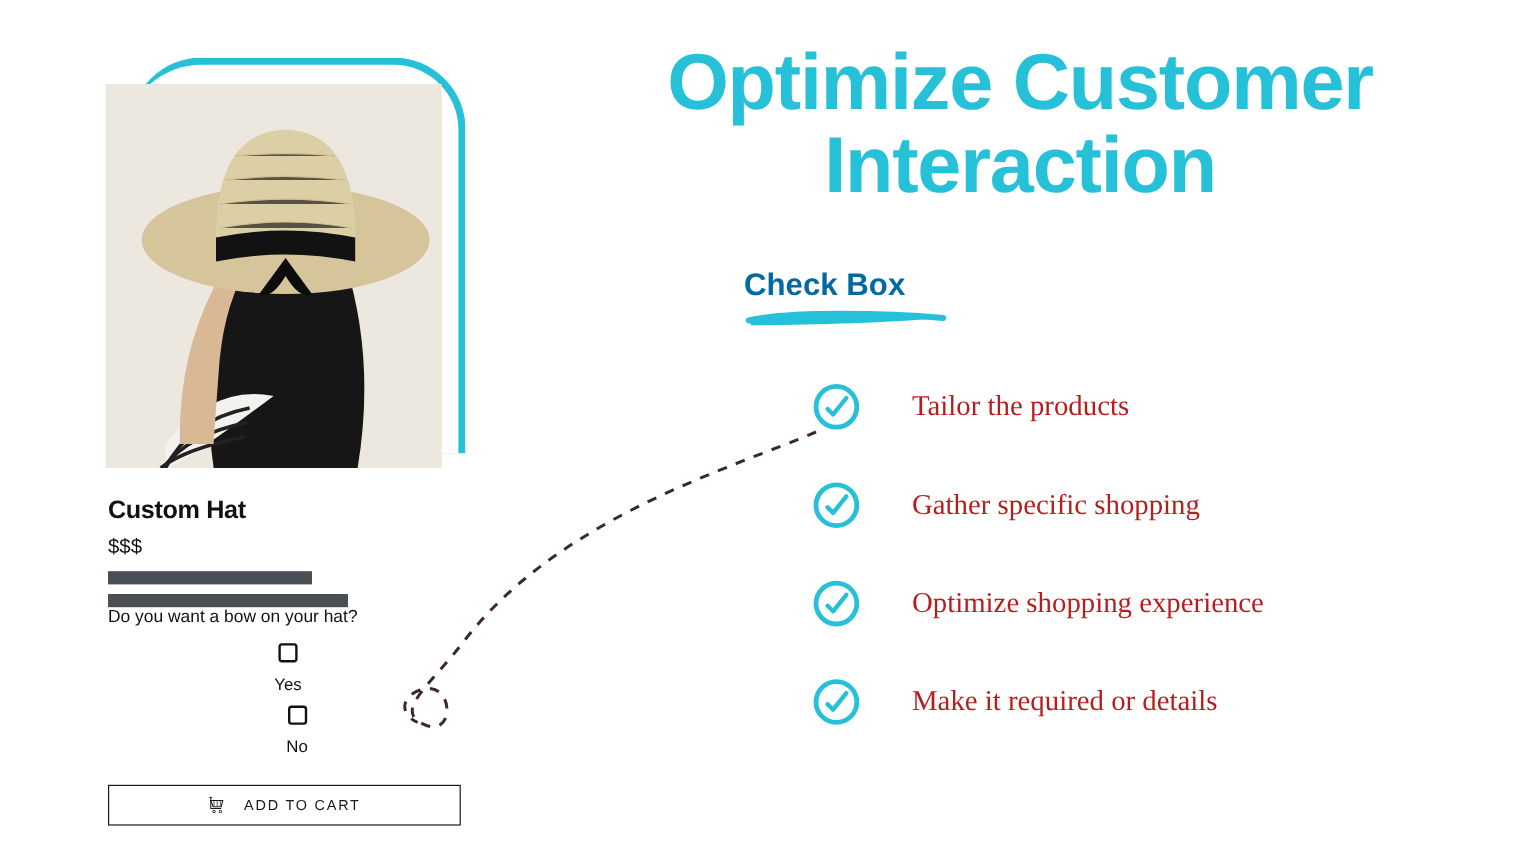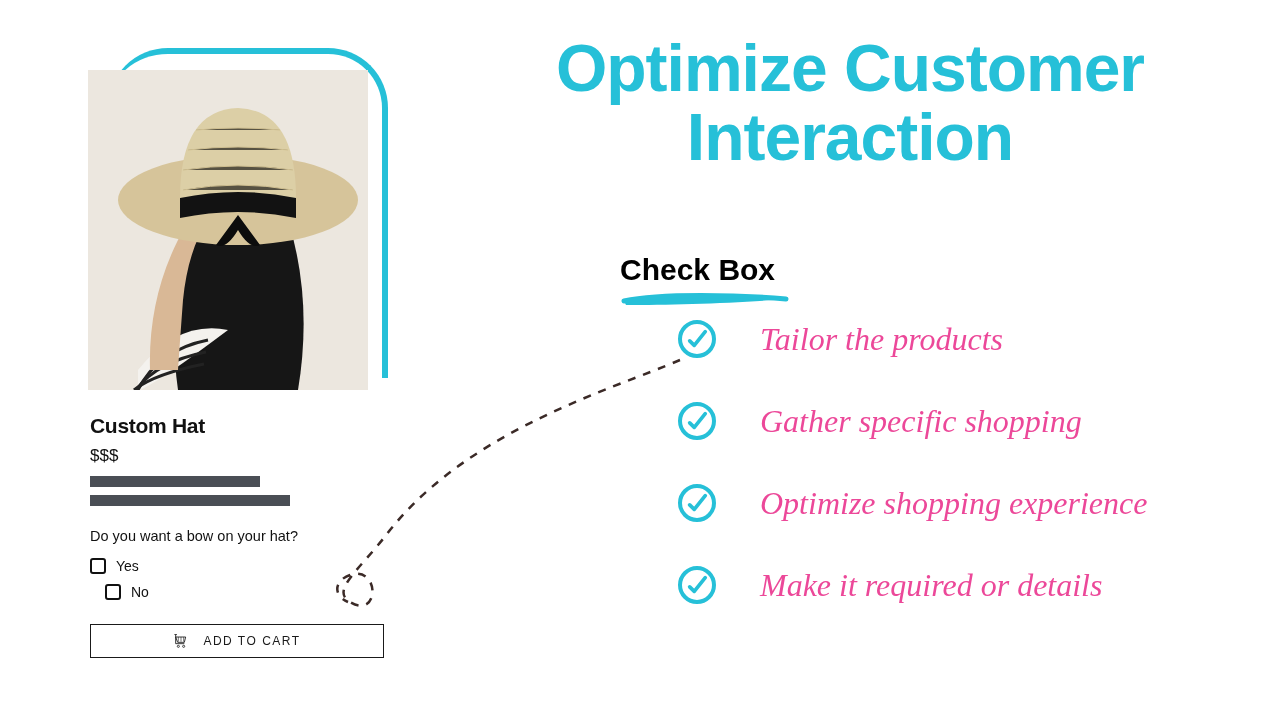--- a/index.html
+++ b/index.html
@@ -56,29 +56,29 @@
     height: 11px;
     background: #4a4e55;
     margin-top: 10px;
   }
   .redact-line.a { width: 170px; }
   .redact-line.b { width: 200px; margin-top: 8px; }
 
   .question {
     font-size: 14.5px;
     color: #111;
-    margin-top: 22px;
   }
   .option-row {
     display: flex;
     align-items: center;
     gap: 10px;
     margin-top: 14px;
     font-size: 14px;
     color: #111;
+    flex-direction: column;
   }
   .option-row + .option-row { margin-top: 10px; margin-left: 15px; }
   .chk {
     width: 16px;
     height: 16px;
     border: 2px solid #111;
     border-radius: 3px;
     display: inline-block;
     flex-shrink: 0;
   }
@@ -114,24 +114,23 @@
     letter-spacing: -1px;
   }
 
   .subhead-wrap {
     position: absolute;
     left: 620px;
     top: 222px;
     text-align: left;
   }
   .subhead {
-    font-size: 30px;
+    font-size: 26px;
     font-weight: 700;
-    color: #000000;
-    margin-top: 31px;
+    color: #0369a1;
   }
   .underline {
     width: 170px;
     height: 18px;
     margin-top: 4px;
   }
 
   .check-list {
     position: absolute;
     left: 678px;
@@ -151,23 +150,22 @@
     border: 4px solid #26c0d8;
     border-radius: 50%;
     display: flex;
     align-items: center;
     justify-content: center;
     flex-shrink: 0;
   }
   .check-icon svg { width: 22px; height: 22px; }
   .check-label {
     font-family: Georgia, "Times New Roman", serif;
-    font-size: 32px;
-    color: #ec4899;
-    font-style: italic;
+    font-size: 24px;
+    color: #b91c1c;
   }
 
   
   .dashed-arrow {
     position: absolute;
     left: 310px;
     top: 350px;
     width: 390px;
     height: 290px;
     pointer-events: none;

